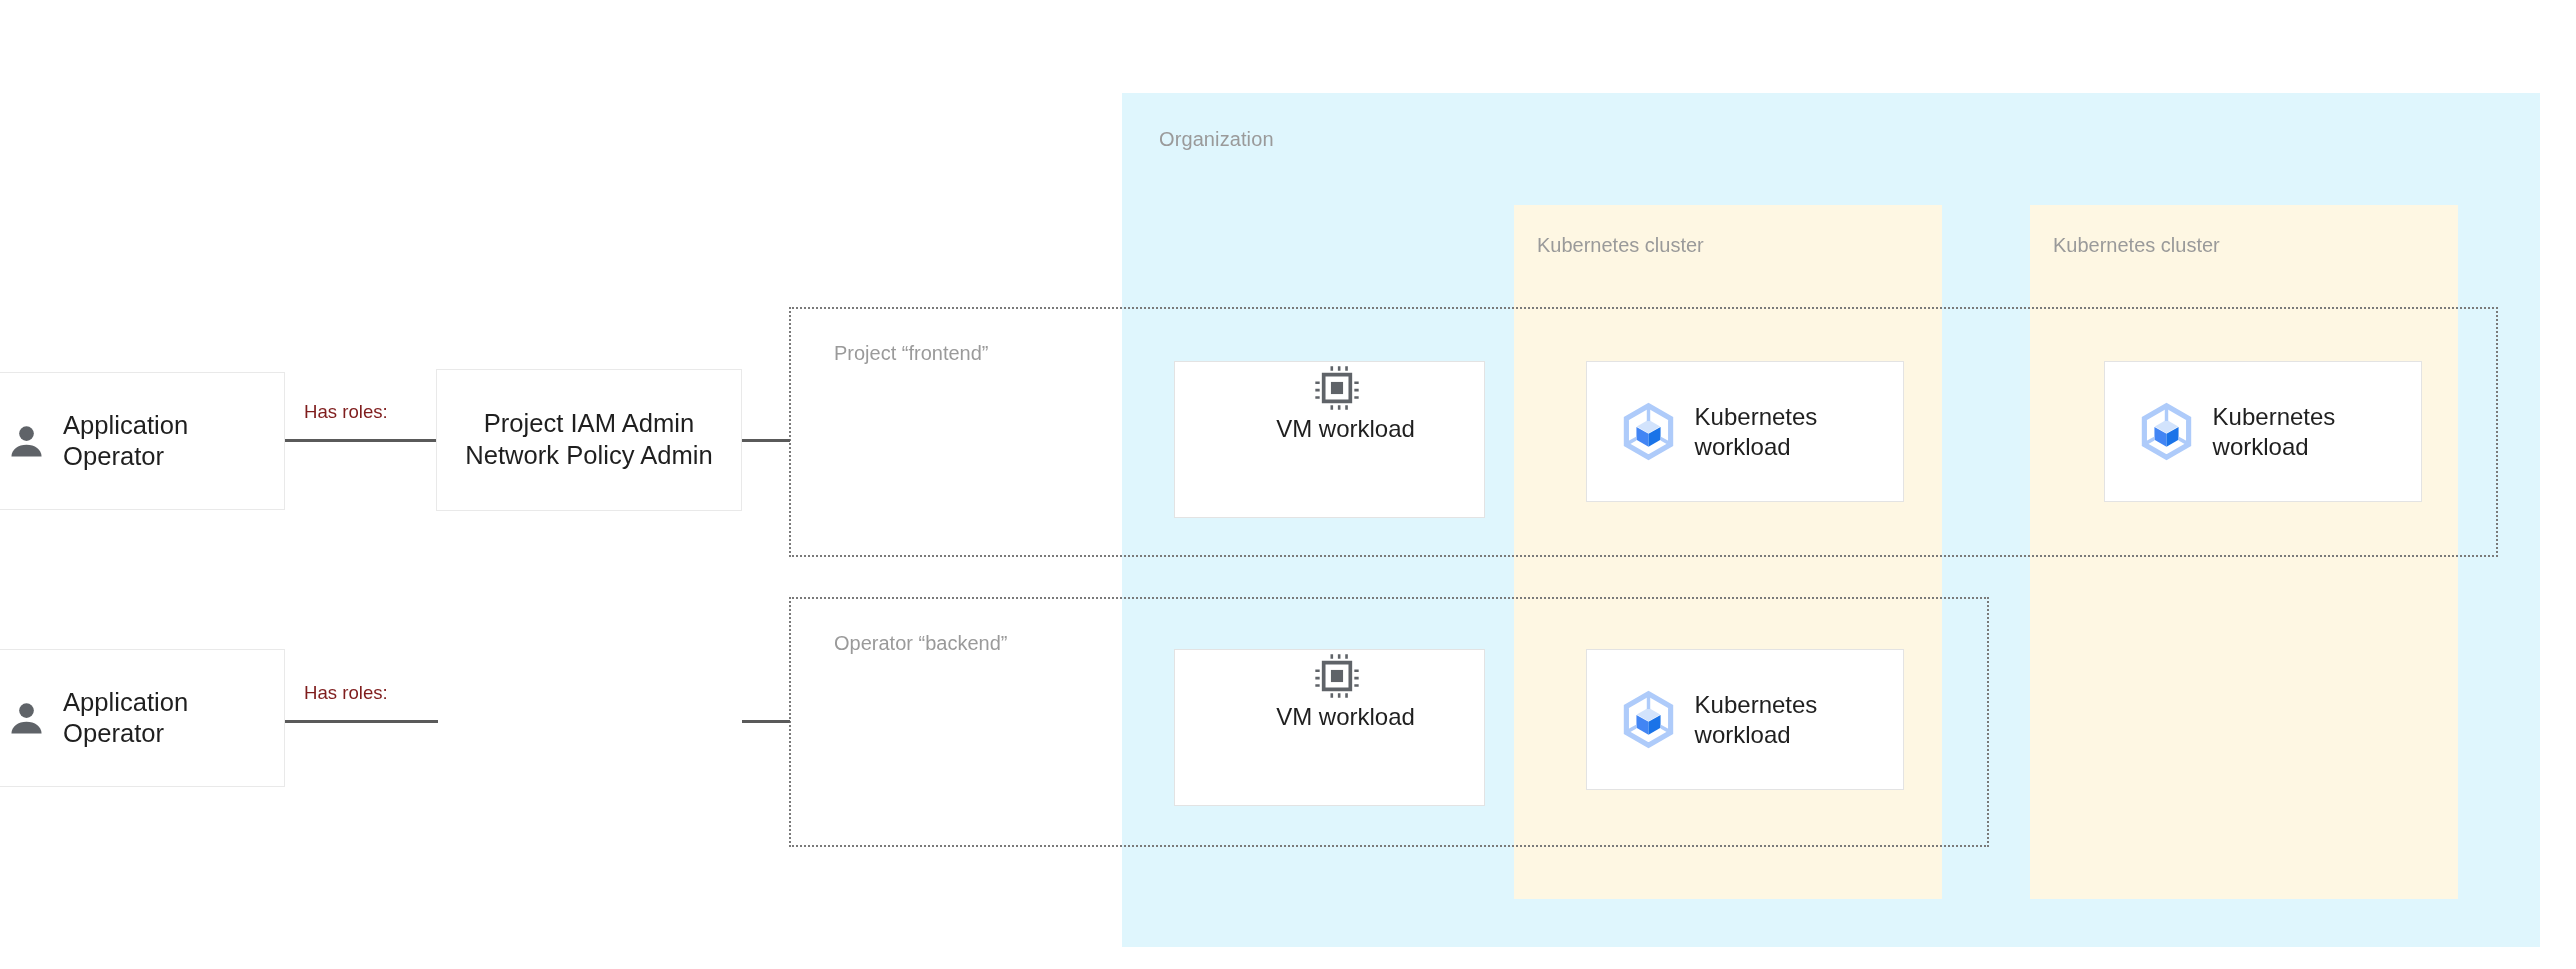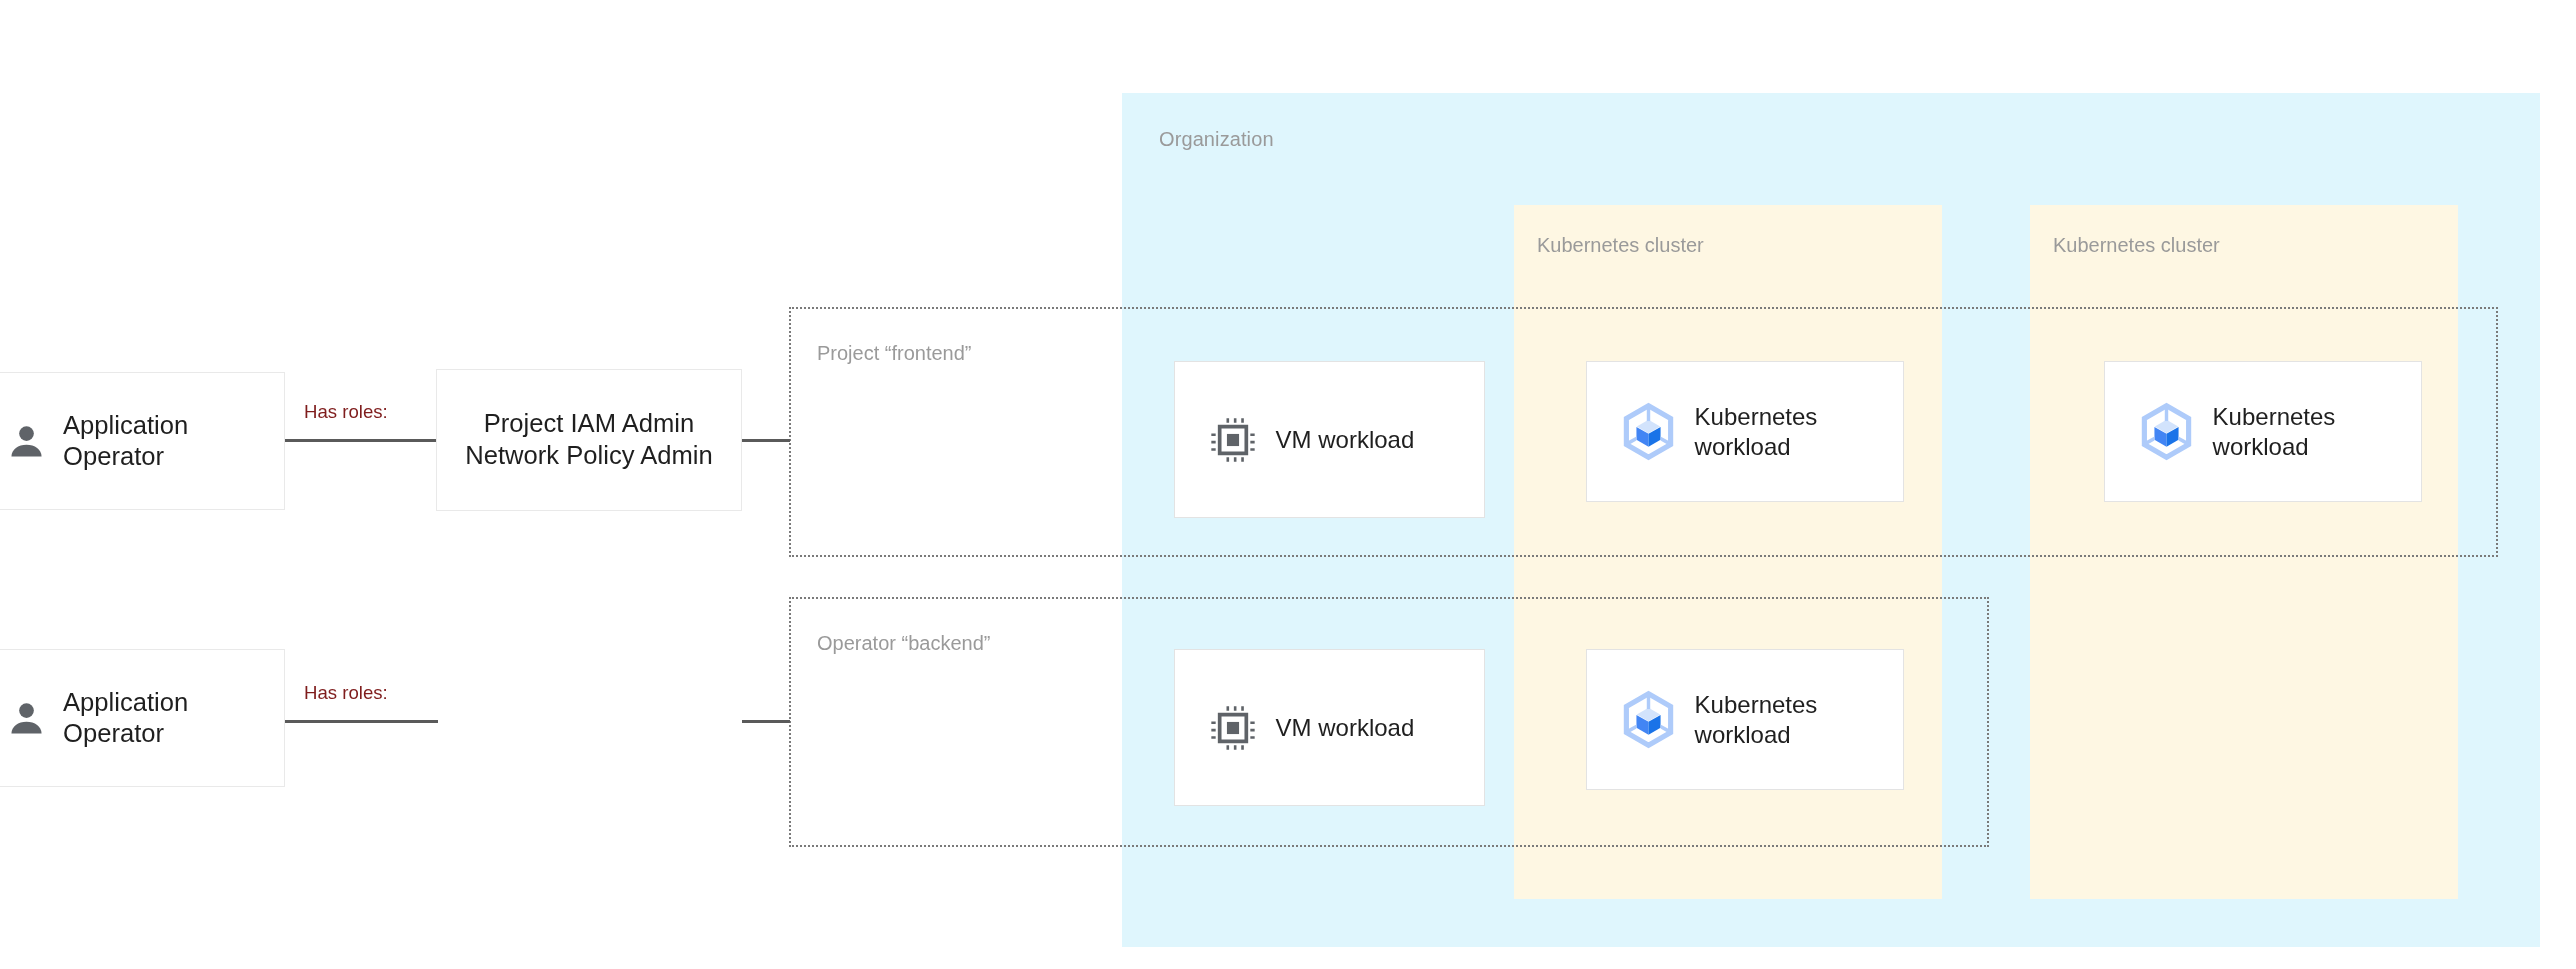--- a/index.html
+++ b/index.html
@@ -16,29 +16,29 @@
   
   .cluster{position:absolute;top:205px;width:428px;height:694px;background:#fef7e3;}
   .cluster.c1{left:1514px;}
   .cluster.c2{left:2030px;}
   .cluster-label{position:absolute;top:29px;left:23px;font-size:20px;color:#9a9a9a;}
 
   
   .project{position:absolute;border:2.1px dotted #7a7a7a;box-sizing:border-box;}
   .project.frontend{left:789px;top:307px;width:1709px;height:250px;}
   .project.backend{left:789px;top:597px;width:1200px;height:250px;}
-  .project-label{position:absolute;top:33px;left:26px;font-size:20px;color:#9a9a9a;}
+  .project-label{position:absolute;top:33px;left:43px;font-size:20px;color:#9a9a9a;}
 
   
   .card{position:absolute;background:#ffffff;border:1.4px solid #e3e3e3;
         display:flex;align-items:center;box-sizing:border-box;}
   .card .ico{flex:0 0 auto;display:flex;align-items:center;justify-content:center;}
   .card .lbl{font-size:24px;color:#1f1f1f;line-height:1.22;}
 
-  .vm-card{width:311px;height:157px;padding-left:32px;}
+  .vm-card{width:311px;height:157px;padding-left:32px;flex-direction:column;}
   .vm-card .ico{width:52px;height:52px;margin-right:16.6px;}
   .k8s-card{width:318px;height:141px;padding-left:32px;}
   .k8s-card .ico{width:59px;height:59px;margin-right:16.6px;}
 
   .vm1{left:1174px;top:361px;}
   .k1 {left:1586px;top:361px;}
   .k2 {left:2104px;top:361px;}
   .vm2{left:1174px;top:649px;}
   .k3 {left:1586px;top:649px;}
 

